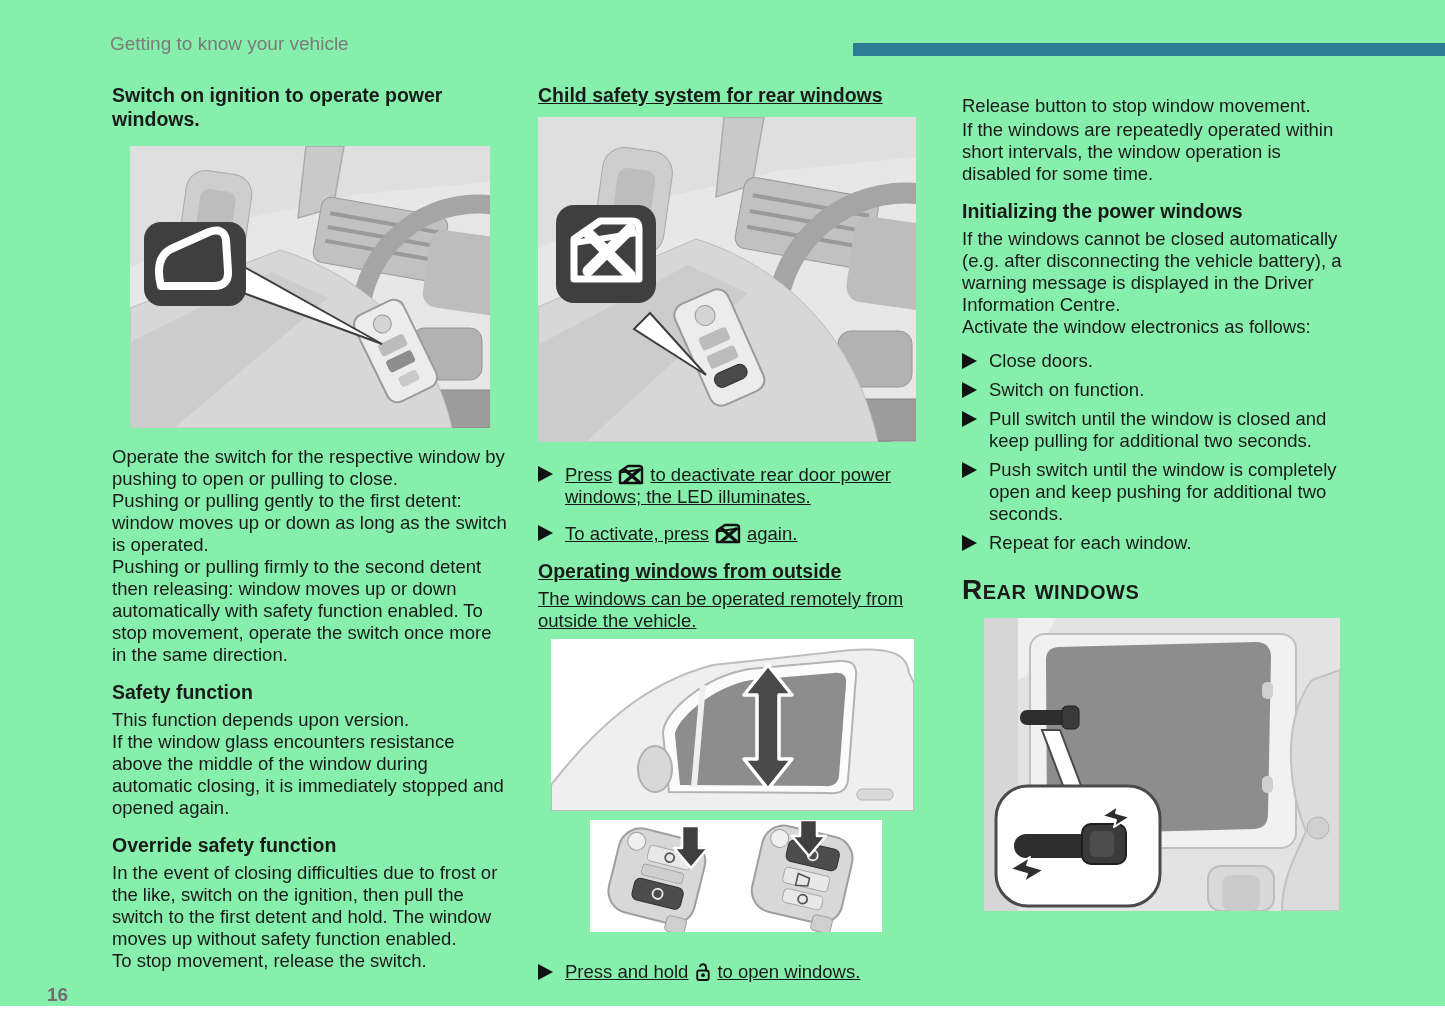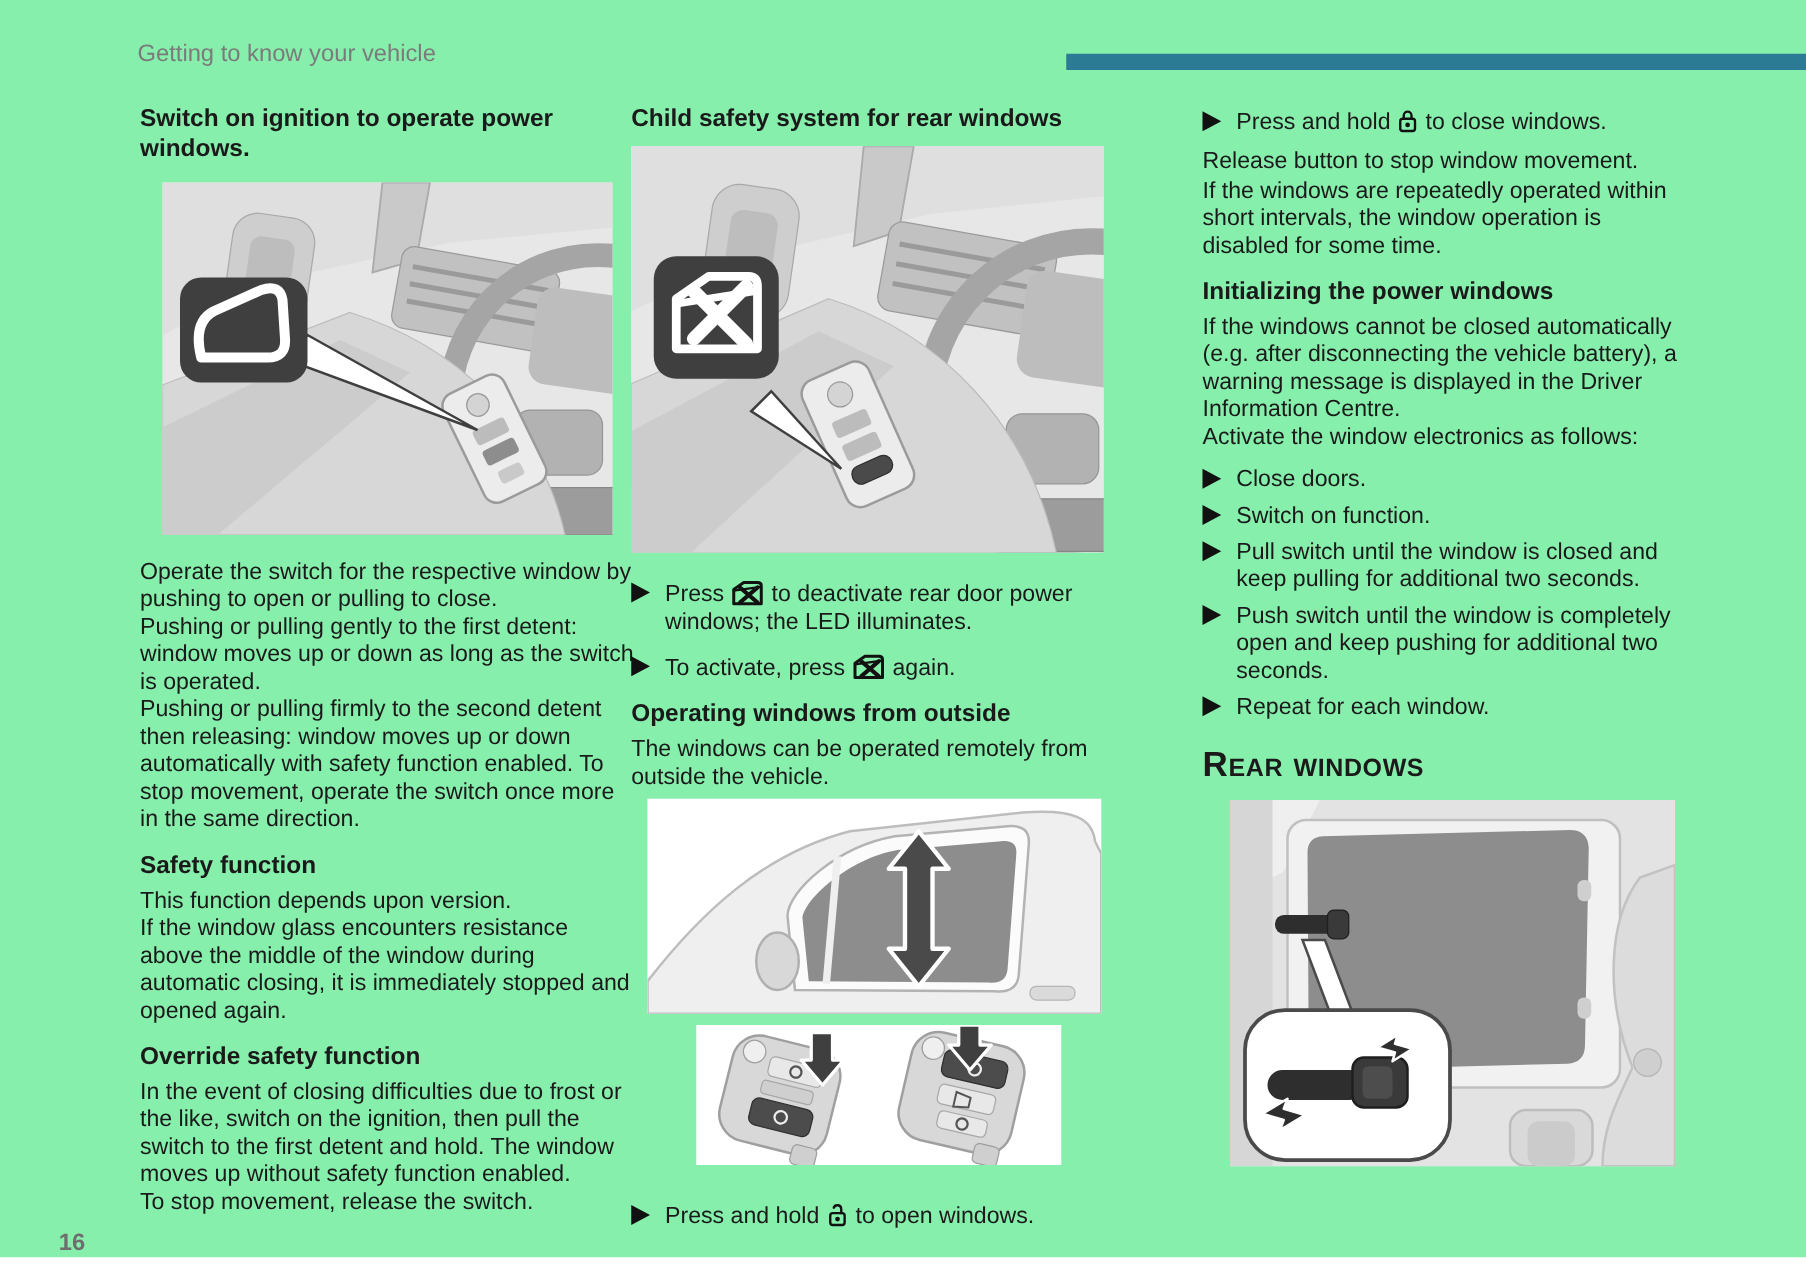--- a/index.html
+++ b/index.html
@@ -2,21 +2,21 @@
 <html><head>
 <meta charset="utf-8">
 <style>
   html,body{margin:0;padding:0;background:#fff;}
   .page{position:relative;width:1445px;height:1006px;background:#86efac;overflow:hidden;
         font-family:"Liberation Sans", sans-serif;color:#1a1a1a;}
   .breadcrumb{position:absolute;left:110px;top:33px;font-size:19px;color:#7b7b7b;}
   .accent-bar{position:absolute;left:853px;right:0;top:43px;height:13px;background:#2b7b94;}
   .col{position:absolute;font-size:18.5px;line-height:22px;}
   .col1{left:112px;top:83px;width:396px;}
-  .col2{left:505px;top:83px;width:378px;}
+  .col2{left:538px;top:83px;width:378px;text-decoration:underline;}
   .col3{left:962px;top:86px;width:392px;}
   .h2{font-size:19.5px;font-weight:bold;line-height:24px;margin:0 0 4px 0;}
   .h3{font-size:19.5px;font-weight:bold;line-height:23px;margin:15px 0 5px 0;}
   .para{white-space:pre-line;margin:0 0 2px 0;}
   .figure{background:#e7e7e7;}
   .fig1{width:360px;height:282px;margin:11px 0 13px 18px;}
   .fig2{width:378px;height:325px;margin:6px 0 16px 0;}
   .fig3{width:363px;height:172px;margin:5px 0 0 13px;background:#fff;}
   .fig4{width:292px;height:112px;margin:4px 0 0 52px;background:#fff;}
   .fig5{width:356px;height:293px;margin:12px 0 0 22px;}
@@ -187,28 +187,20 @@
       <span class="tri"></span>
       <span><span>Press and hold</span><svg class="inline-icon" width="17" height="20" viewBox="0 0 17 20">
             <rect x="3.2" y="8.5" width="11.5" height="9.5" rx="2" fill="none" stroke="#111" stroke-width="1.9"></rect>
             <path d="M12,8.5 V5.2 A3.1,3.1 0 0 0 6,4.2" fill="none" stroke="#111" stroke-width="1.9" stroke-linecap="round"></path>
             <circle cx="9" cy="13.2" r="1.9" fill="#111"></circle>
           </svg><span>to open windows.</span></span>
     </div>
   </div>
 
   <div class="col col3">
-    <div class="bullet">
-      <span class="tri"></span>
-      <span><span>Press and hold</span><svg class="inline-icon" width="16" height="20" viewBox="0 0 16 20">
-            <rect x="2.2" y="8" width="11.8" height="9.8" rx="2" fill="none" stroke="#111" stroke-width="1.9"></rect>
-            <path d="M5,8 V5.4 A3.1,3.1 0 0 1 11.2,5.4 V8" fill="none" stroke="#111" stroke-width="1.9" stroke-linecap="round"></path>
-            <circle cx="8.1" cy="12.9" r="1.9" fill="#111"></circle>
-          </svg><span>to close windows.</span></span>
-    </div>
 
     <div class="para" style="margin-top:9px;">Release button to stop window movement.</div>
     <div class="para">If the windows are repeatedly operated within short intervals, the window operation is disabled for some time.</div>
     <div class="h3">Initializing the power windows</div>
     <div class="para" style="margin-bottom:12px;">If the windows cannot be closed automatically (e.g. after disconnecting the vehicle battery), a warning message is displayed in the Driver Information Centre.
 Activate the window electronics as follows:</div>
 
     <div class="bullet">
       <span class="tri"></span>
       <span>Close doors.</span>

